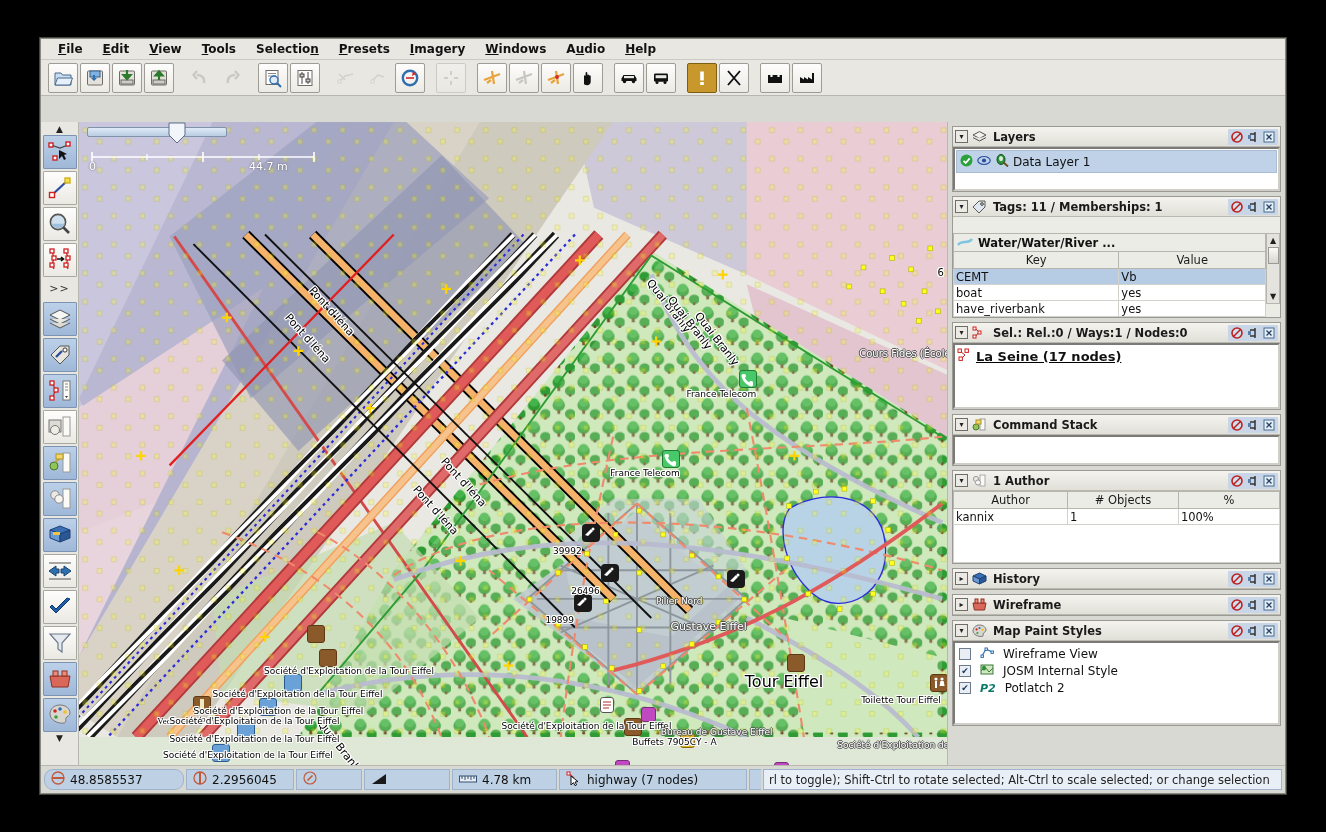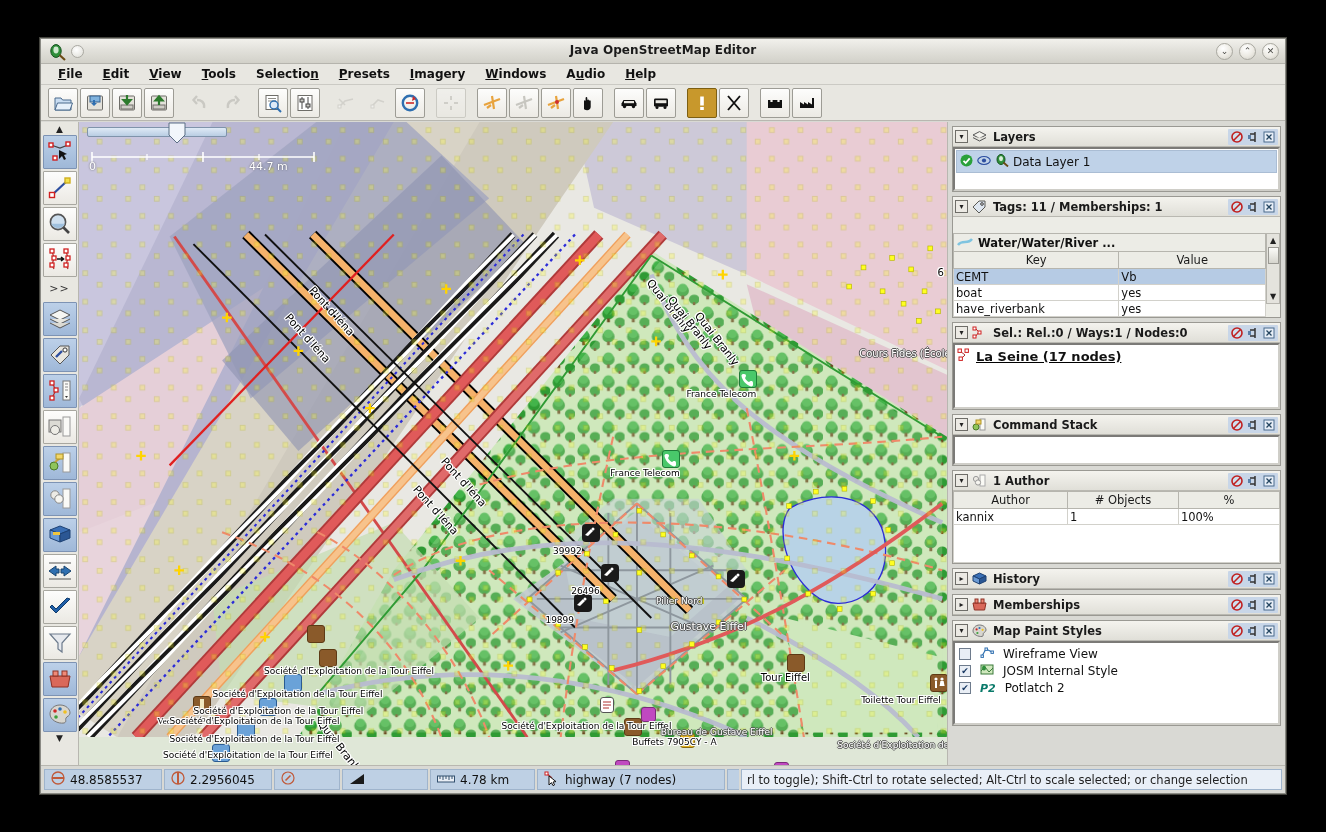--- a/index.html
+++ b/index.html
@@ -201,36 +201,20 @@
   }
   .mlabel.dim { color: #fff; text-shadow: 1px 0 #555,-1px 0 #555,0 1px #555,0 -1px #555; }
   .poi { position:absolute; width:18px;height:18px;border-radius:3px;}
 </style>
 </head>
 <body>
 <div id="root">
 
 <div class="window">
 
-  <div class="titlebar">
-    <span class="tb-appicon">
-      <svg width="19" height="19" viewBox="0 0 19 19">
-        <ellipse cx="8" cy="9" rx="5.2" ry="6.4" fill="#2f8f3b" stroke="#14511c" stroke-width="1"></ellipse>
-        <ellipse cx="8" cy="8" rx="2.6" ry="3.4" fill="#cfe9cf"></ellipse>
-        <line x1="11.5" y1="13" x2="17" y2="18" stroke="#6b4a14" stroke-width="2.2"></line>
-      </svg>
-    </span>
-    <span class="tb-dot"></span>
-    <div class="title">Java OpenStreetMap Editor</div>
-    <div class="wbtns">
-      <div class="wbtn">⌄</div>
-      <div class="wbtn">⌃</div>
-      <div class="wbtn">✕</div>
-    </div>
-  </div>
 
   <div class="menubar">
     <div class="menu-item"><u>F</u><span>ile</span></div>
     <div class="menu-item"><u>E</u><span>dit</span></div>
     <div class="menu-item"><u>V</u><span>iew</span></div>
     <div class="menu-item"><u>T</u><span>ools</span></div>
     <div class="menu-item"><span>Selectio</span><u>n</u></div>
     <div class="menu-item"><u>P</u><span>resets</span></div>
     <div class="menu-item"><u>I</u><span>magery</span></div>
     <div class="menu-item"><u>W</u><span>indows</span></div>
@@ -820,21 +804,21 @@
             <div class="mlabel" style="left: 241.323px; top: 593.155px; font-size: 11px; transform-origin: 0px 50%; transform: rotate(52deg);">Quai Branly</div>
             <div class="mlabel" style="left: 607.6px; top: 267.169px; font-size: 9px;">France Telecom</div>
             <div class="mlabel" style="left: 531.292px; top: 345.924px; font-size: 9px;">France Telecom</div>
             <div class="mlabel dim" style="left: 780.246px; top: 226.296px; font-size: 10px;">Cours Fides (École second</div>
             <div class="mlabel" style="left: 858.462px; top: 144.55px; font-size: 10px;">6</div>
             <div class="mlabel" style="left: 474.062px; top: 423.682px; font-size: 9px;">39992</div>
             <div class="mlabel" style="left: 492.185px; top: 463.558px; font-size: 9px;">26496</div>
             <div class="mlabel" style="left: 466.431px; top: 493.465px; font-size: 9px;">19899</div>
             <div class="mlabel dim" style="left: 577.077px; top: 473.527px; font-size: 9px;">Pilier Nord</div>
             <div class="mlabel dim" style="left: 591.385px; top: 498.45px; font-size: 11px;">Gustave Eiffel</div>
-            <div class="mlabel" style="left: 665.785px; top: 550.288px; font-size: 10px; margin-left: 16px;">Tour Eiffel</div>
+            <div class="mlabel" style="left: 665.785px; top: 550.288px; font-size: 16px;">Tour Eiffel</div>
             <div class="mlabel" style="left: 782.154px; top: 573.217px; font-size: 9px;">Toilette Tour Eiffel</div>
             <div class="mlabel" style="left: 185.046px; top: 544.307px; font-size: 9px;">Société d'Exploitation de la Tour Eiffel</div>
             <div class="mlabel" style="left: 133.538px; top: 567.236px; font-size: 9px;">Société d'Exploitation de la Tour Eiffel</div>
             <div class="mlabel" style="left: 114.462px; top: 584.183px; font-size: 9px;">Société d'Exploitation de la Tour Eiffel</div>
             <div class="mlabel" style="left: 78.2154px; top: 594.152px; font-size: 9px; font-family: Liberation Serif, serif;">Vedettes de Paris</div>
             <div class="mlabel" style="left: 90.6154px; top: 594.152px; font-size: 9px;">Société d'Exploitation de la Tour Eiffel</div>
             <div class="mlabel" style="left: 90.6154px; top: 612.096px; font-size: 9px;">Société d'Exploitation de la Tour Eiffel</div>
             <div class="mlabel" style="left: 83.9385px; top: 628.047px; font-size: 9px;">Société d'Exploitation de la Tour Eiffel</div>
             <div class="mlabel" style="left: 422.554px; top: 599.136px; font-size: 9px;">Société d'Exploitation de la Tour Eiffel</div>
             <div class="mlabel dim" style="left: 758.308px; top: 618.078px; font-size: 9px;">Société d'Exploitation de la Tour Eiffel</div>
@@ -1136,21 +1120,21 @@
       <div class="panel">
         <div class="panel-head">
           <div class="ph-toggle">▸</div>
           <div class="ph-icon">
             <svg width="15" height="13" viewBox="0 0 15 13">
                   <path d="M1 5 H14 L12.6 12 H2.4z" fill="#d9685a" stroke="#8e3024"></path>
                   <rect x="3" y="1" width="3" height="4" fill="#ef8a78" stroke="#8e3024"></rect>
                   <rect x="9" y="1" width="3" height="4" fill="#ef8a78" stroke="#8e3024"></rect>
                 </svg>
           </div>
-          <div class="ph-title">Memberships</div>
+          <div class="ph-title">Wireframe</div>
           <div class="ph-btns">
             <div class="ph-btn">
                   <svg width="12" height="12" viewBox="0 0 12 12">
                     <circle cx="6" cy="6" r="5" fill="#cfe0ef" stroke="#c02020" stroke-width="1.6"></circle>
                     <line x1="2" y1="10" x2="10" y2="2" stroke="#c02020" stroke-width="1.6"></line>
                   </svg>
                 </div>
             <div class="ph-btn">
                   <svg width="12" height="12" viewBox="0 0 12 12">
                     <path d="M8 1v10M8 3H3M8 9H3" stroke="#333" stroke-width="1.5"></path>
@@ -1226,21 +1210,21 @@
             <span style="font-weight:700;color:#0a7a6a;font-style:italic;font-size:11px;">P2</span>
             <span>Potlatch 2</span>
           </div>
         </div>
       </div>
 
     </div>
   </div>
 
   <div class="statusbar">
-    <div class="sb-cell" style="width:118px;">
+    <div class="sb-cell" style="width:140px;border-radius:9px;">
       <span><svg width="14" height="14" viewBox="0 0 14 14">
               <circle cx="7" cy="7" r="6" fill="none" stroke="#c05a3a" stroke-width="1.3"></circle>
               <line x1="1" y1="7" x2="13" y2="7" stroke="#c05a3a" stroke-width="2"></line>
             </svg></span>
       <span>48.8585537</span>
     </div>
     <div class="sb-cell" style="width:108px;">
       <span><svg width="14" height="14" viewBox="0 0 14 14">
               <circle cx="7" cy="7" r="6" fill="none" stroke="#c05a3a" stroke-width="1.3"></circle>
               <line x1="7" y1="1" x2="7" y2="13" stroke="#c05a3a" stroke-width="2"></line>

